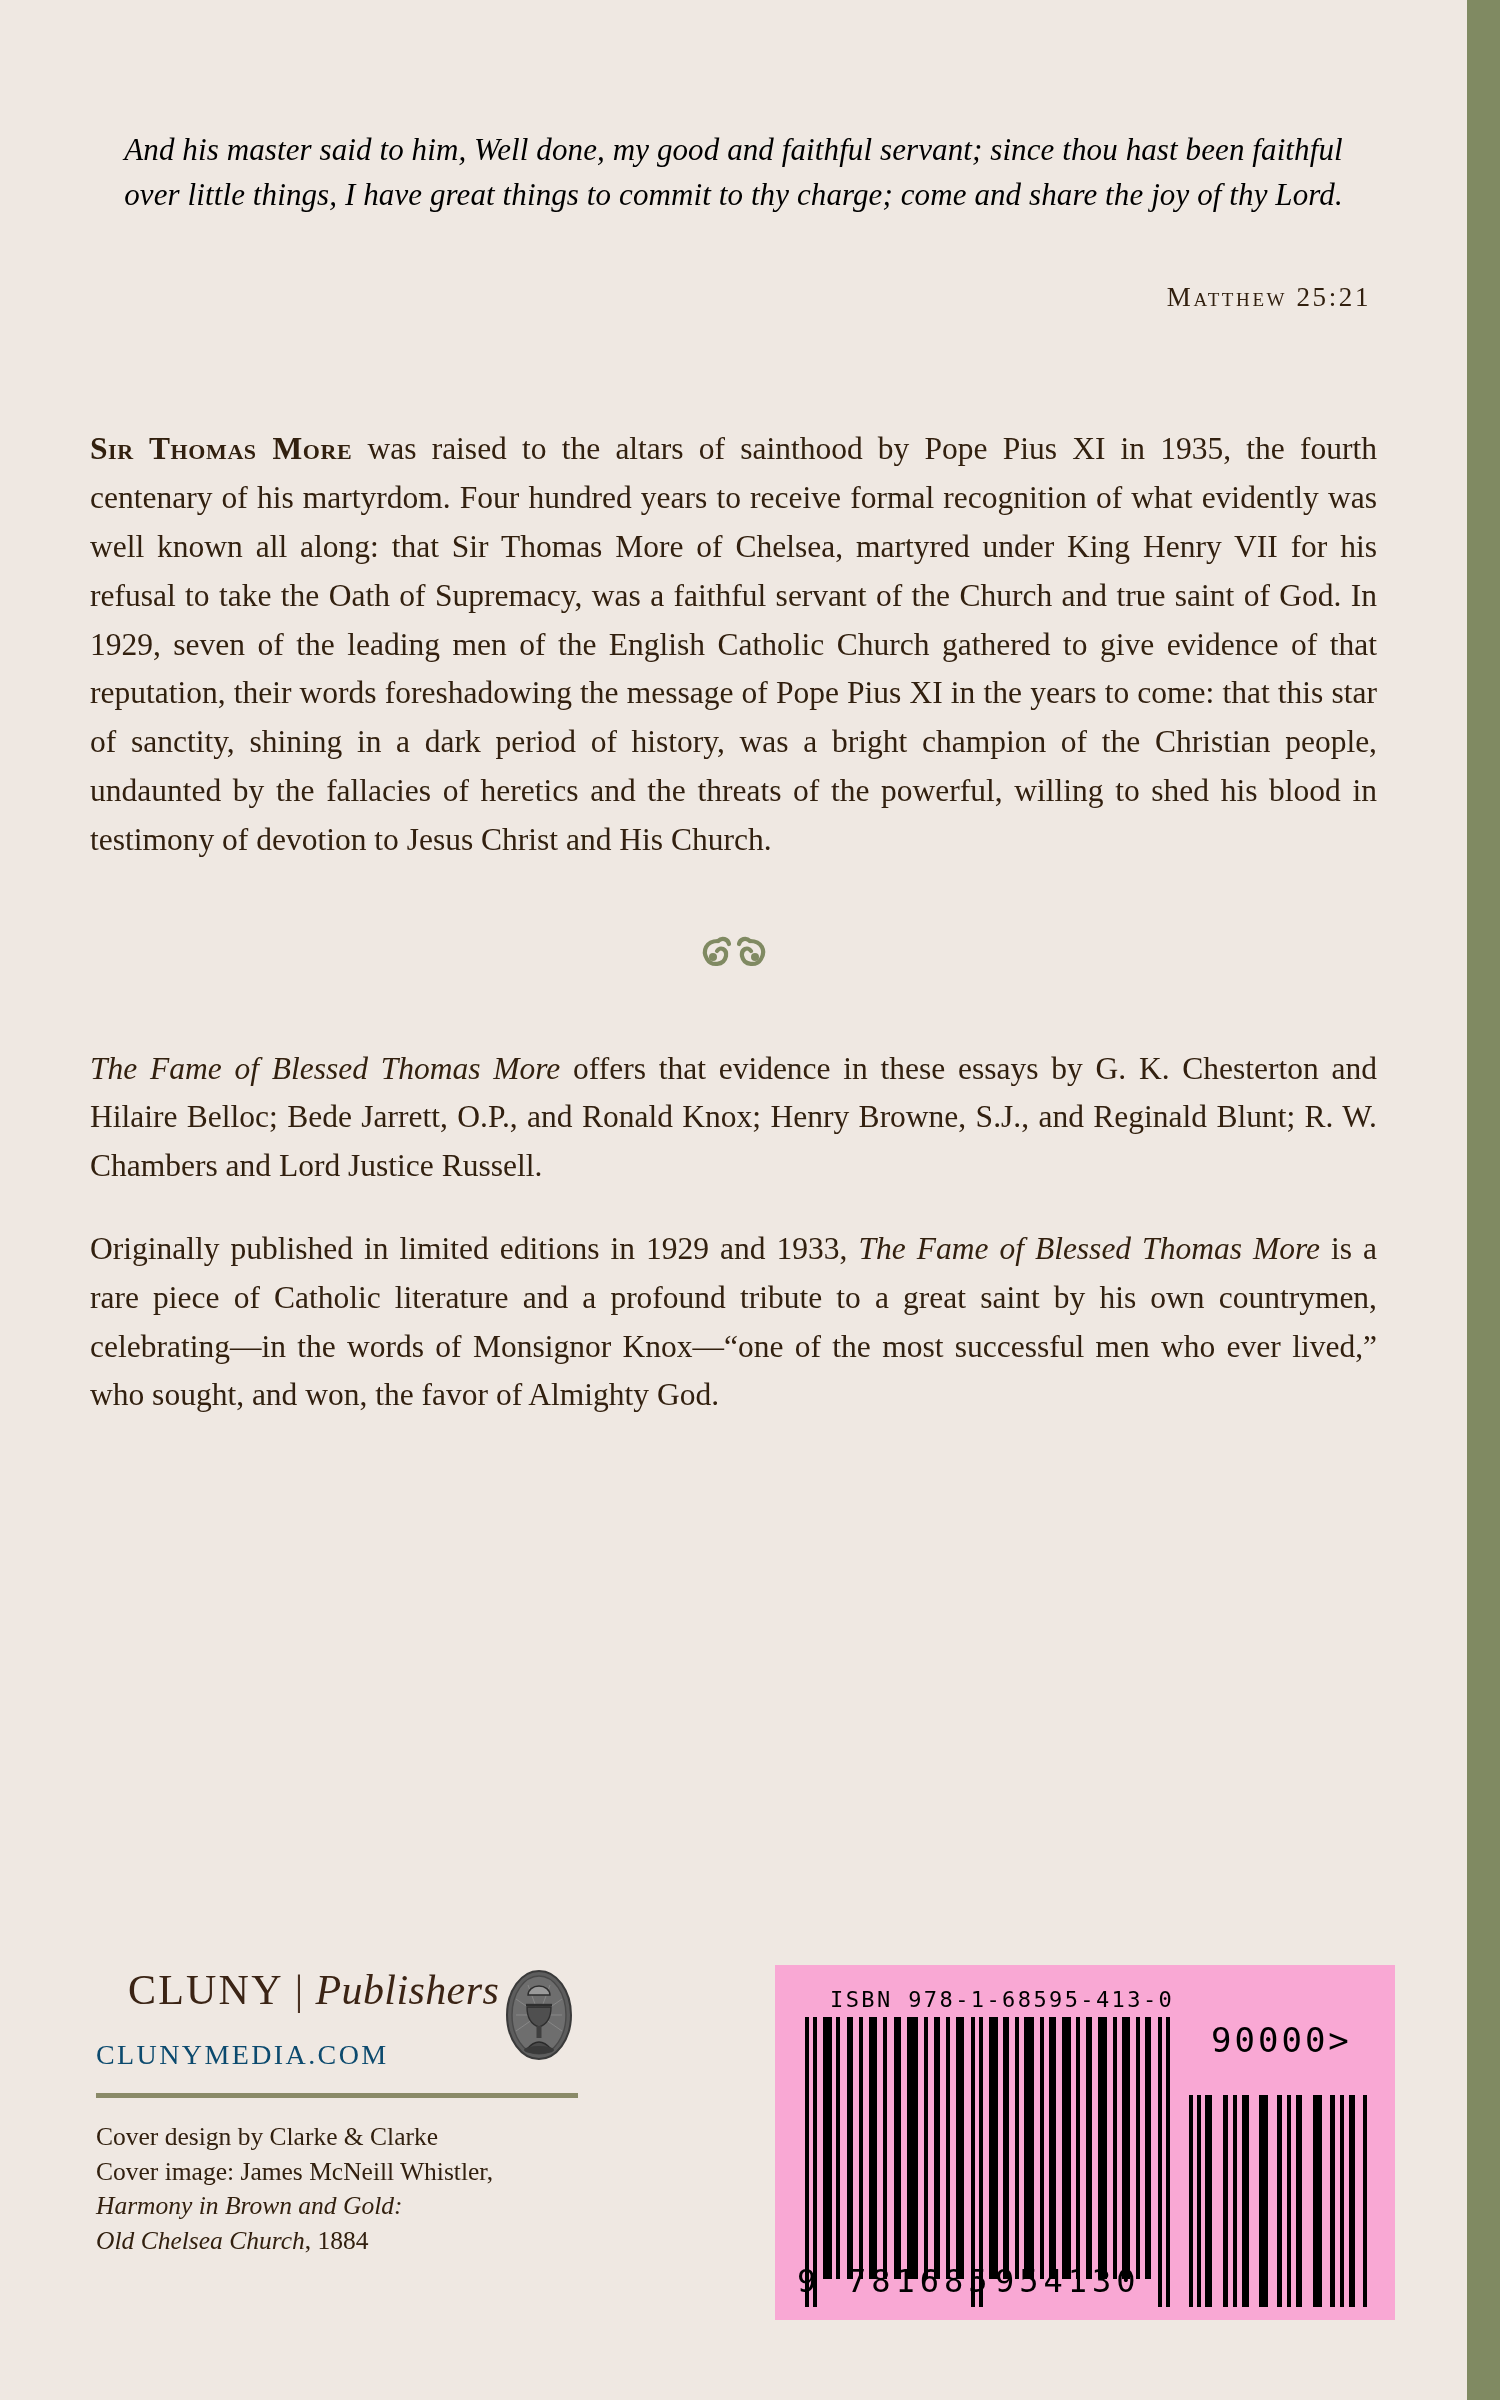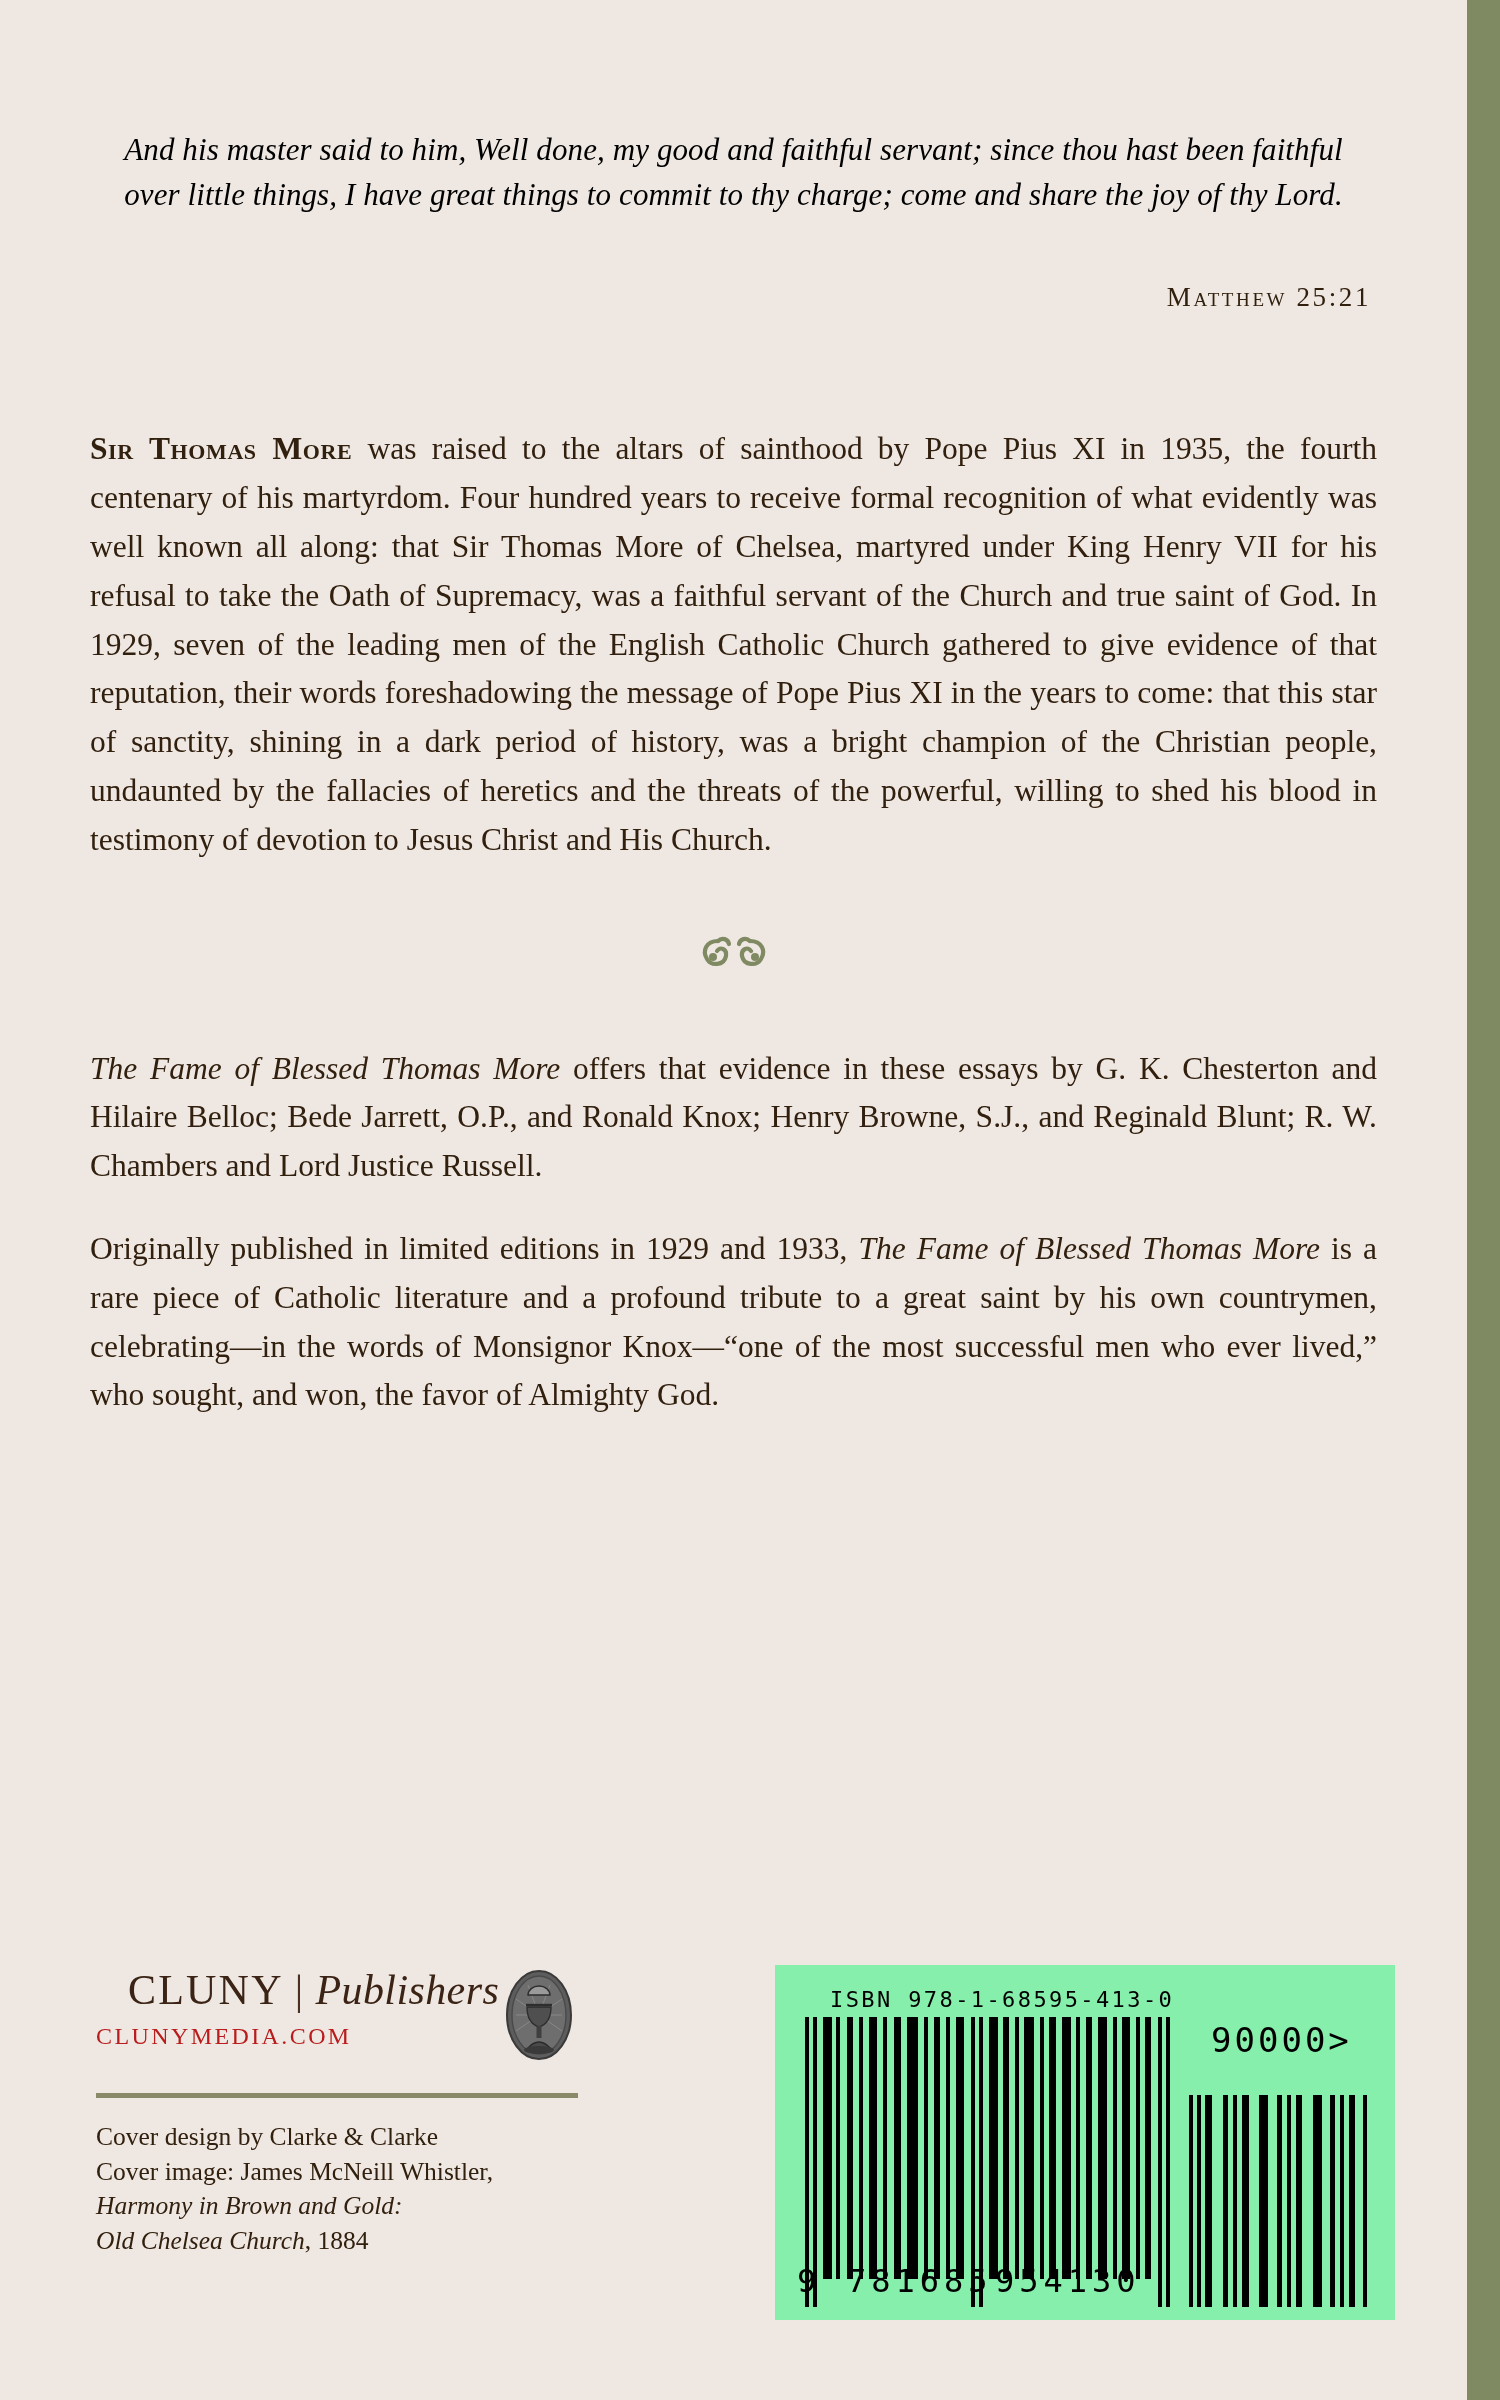--- a/index.html
+++ b/index.html
@@ -141,25 +141,25 @@
     display: inline-block;
     padding: 0 11px;
     font-weight: 300;
     color: #4a3122;
   }
   .publisher-name-line .descriptor {
     font-style: italic;
     letter-spacing: 0.4px;
   }
   .publisher-url {
-    margin-top: 12px;
-    font-size: 24px;
+    margin-top: 28px;
+    font-size: 28px;
     letter-spacing: 2.4px;
     text-transform: uppercase;
-    color: #b91c1c;
+    color: #0c4a6e;
   }
   .chalice-emblem {
     position: absolute;
     left: 408px;
     top: 14px;
     width: 70px;
     height: 92px;
   }
 
   .footer-rule {
@@ -179,21 +179,21 @@
     font-style: italic;
   }
 
   
   .barcode-panel {
     position: absolute;
     left: 775px;
     top: 10px;
     width: 620px;
     height: 355px;
-    background: #86efac;
+    background: #f9a8d4;
   }
   .isbn-caption {
     position: absolute;
     left: 55px;
     top: 22px;
     font-family: "DejaVu Sans Mono", "Liberation Mono", monospace;
     font-size: 22px;
     letter-spacing: 2.4px;
     color: #000;
     white-space: nowrap;

